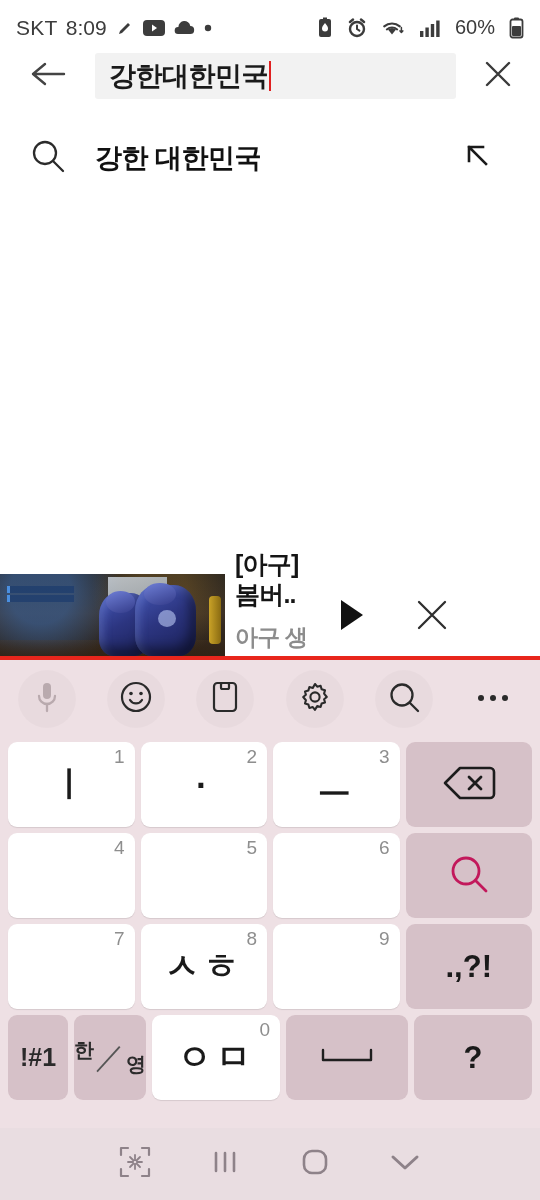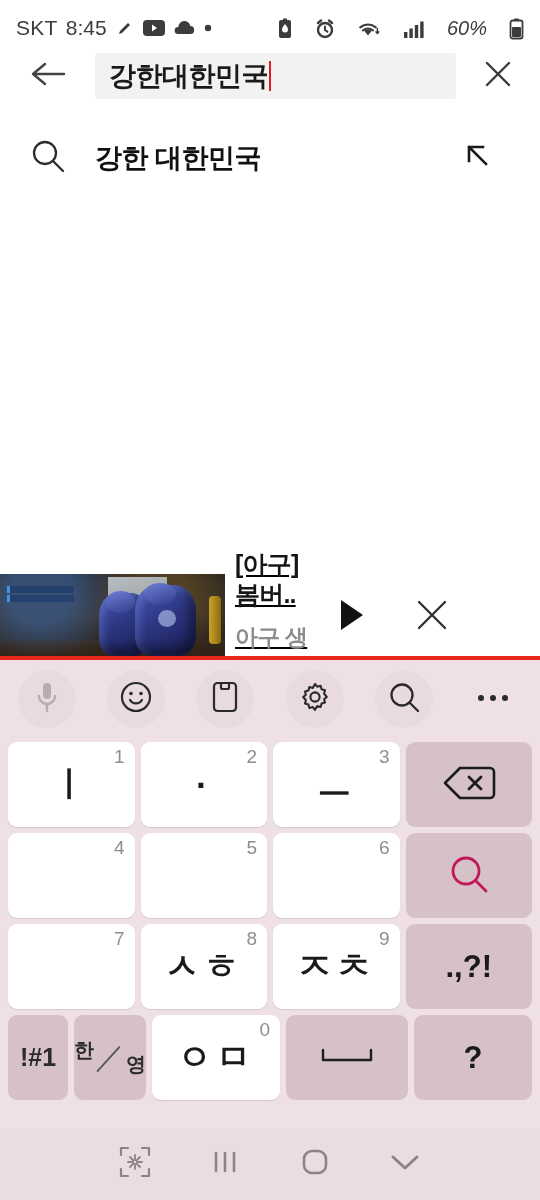--- a/index.html
+++ b/index.html
@@ -7,28 +7,28 @@
     width: 540px; height: 1200px;
     background: #ffffff;
     font-family: "Liberation Sans", "DejaVu Sans", sans-serif;
     overflow: hidden;
   }
   #screen { position: relative; width: 540px; height: 1200px; background:#fff; }
 
   
   .statusbar {
     position:absolute; top:0; left:0; width:540px; height:40px;
-    display:flex; align-items:flex-end; padding:0 16px;
+    display:flex; align-items:flex-start; padding:16px 16px;
     background:#ffffff;
   }
   .sb-left { display:flex; align-items:center; gap:8px; }
   .sb-carrier { font-size:21px; color:#3c3c3c; letter-spacing:.3px; }
   .sb-time { font-size:21px; color:#3c3c3c; font-weight:400; }
   .sb-icon { display:flex; align-items:center; justify-content:center; }
-  .sb-right { margin-left:auto; display:flex; align-items:center; gap:22px;font-style:italic; }
+  .sb-right { margin-left:auto; display:flex; align-items:center; gap:14px; }
   .sb-batt-text { font-size:20px; color:#3c3c3c; }
 
   
   .searchbar {
     position:absolute; top:48px; left:0; width:540px; height:56px;
     display:flex; align-items:center;
   }
   .back-btn {
     width:95px; height:56px; display:flex; align-items:center; justify-content:center;
   }
@@ -58,21 +58,21 @@
   .sug-insert { width:84px; display:flex; align-items:center; justify-content:center; }
 
   
   .content-blank {
     position:absolute; top:196px; left:0; width:540px; height:378px; background:#fff;
   }
 
   
   .mini-player {
     position:absolute; top:574px; left:0; width:472px; height:85px;
-    display:flex; align-items:stretch; background:#fff;text-decoration:underline;
+    display:flex; align-items:stretch; background:#fff;
   }
   .thumb {
     width:225px; height:85px; position:relative; overflow:hidden;
     background:#16161c;
   }
   .thumb .bg-room {
     position:absolute; inset:0;
     background:
       radial-gradient(circle at 18% 22%, rgba(60,110,180,.55) 0 16%, transparent 42%),
       radial-gradient(circle at 72% 18%, rgba(150,110,40,.35) 0 14%, transparent 40%),
@@ -171,21 +171,21 @@
   .nav-spacer { flex:1; }
 </style>
 </head>
 <body>
 
 <div id="screen">
 
   <div class="statusbar">
     <div class="sb-left">
       <span class="sb-carrier">SKT</span>
-      <span class="sb-time">8:45</span>
+      <span class="sb-time">8:09</span>
       <span class="sb-icon">
         <svg width="20" height="20" viewBox="0 0 20 20">
             <path d="M4 16l3-1 8-8-2-2-8 8-1 3z" fill="#3c3c3c"></path>
           </svg>
       </span>
       <span class="sb-icon">
         <svg width="22" height="16" viewBox="0 0 22 16">
             <rect x="0" y="0" width="22" height="16" rx="4" fill="#3c3c3c"></rect>
             <path d="M9 4.5l5 3.5-5 3.5z" fill="#fff"></path>
           </svg>
@@ -425,21 +425,20 @@
       <div class="kb-row">
         <div class="key">
           <span class="num">7</span>
         </div>
         <div class="key">
           <span class="num">8</span>
           <span class="glyph">ㅅㅎ</span>
         </div>
         <div class="key">
           <span class="num">9</span>
-          <span class="glyph">ㅈㅊ</span>
         </div>
         <div class="key fn">
           <span class="punct">.,?!</span>
         </div>
       </div>
 
       <div class="kb-row">
         <div class="key fn narrow">
           <span class="sub">!#1</span>
         </div>

